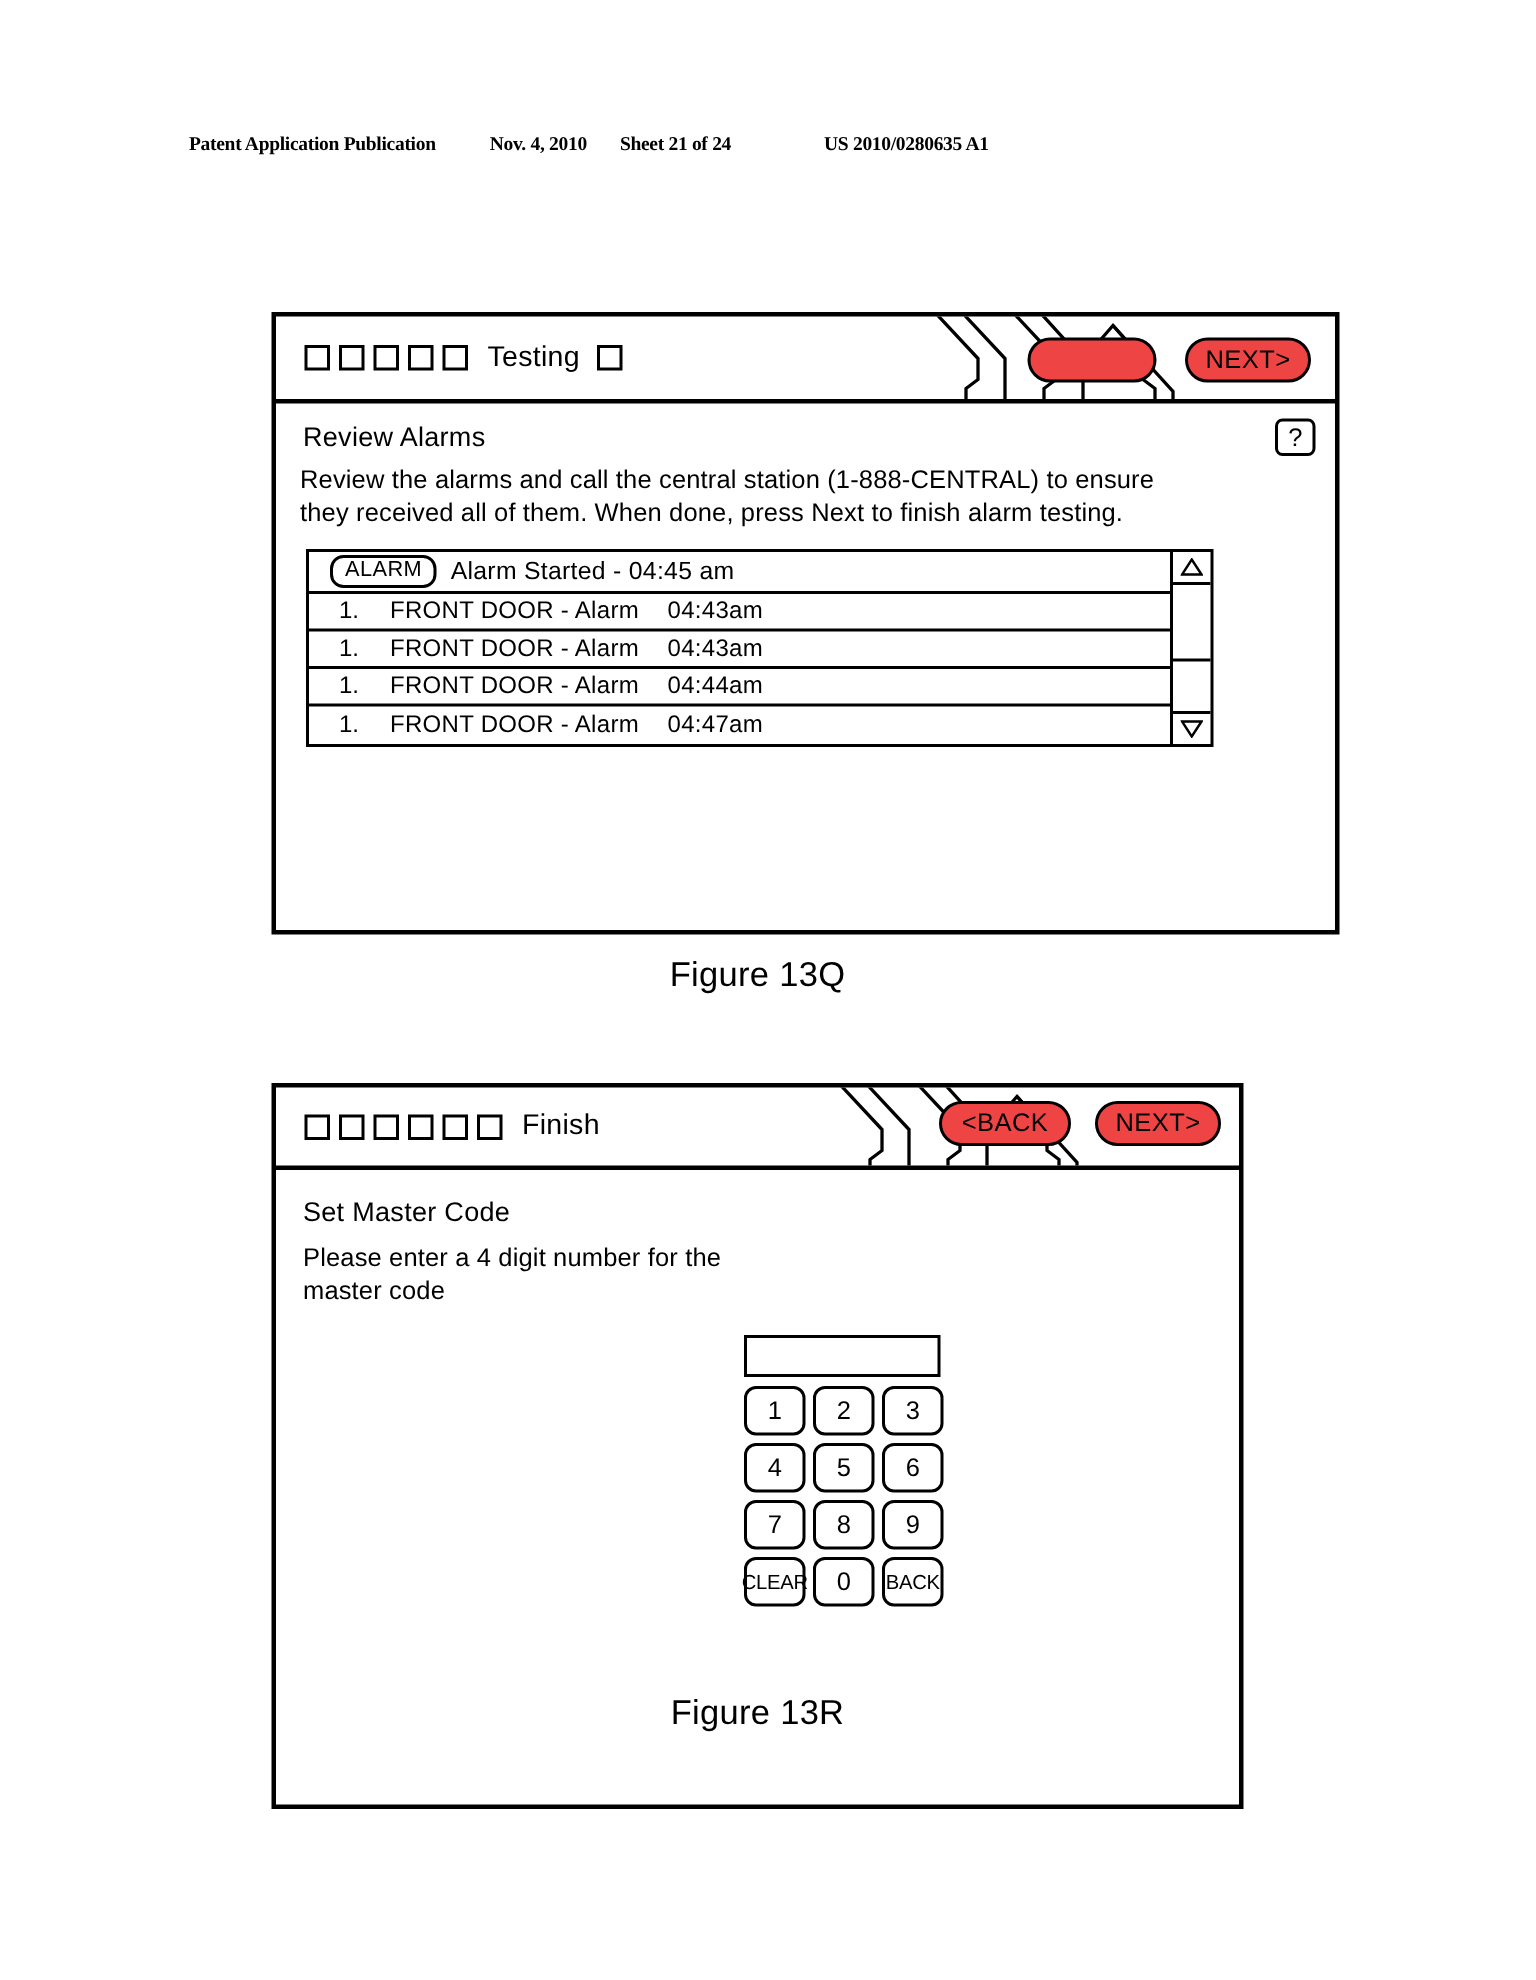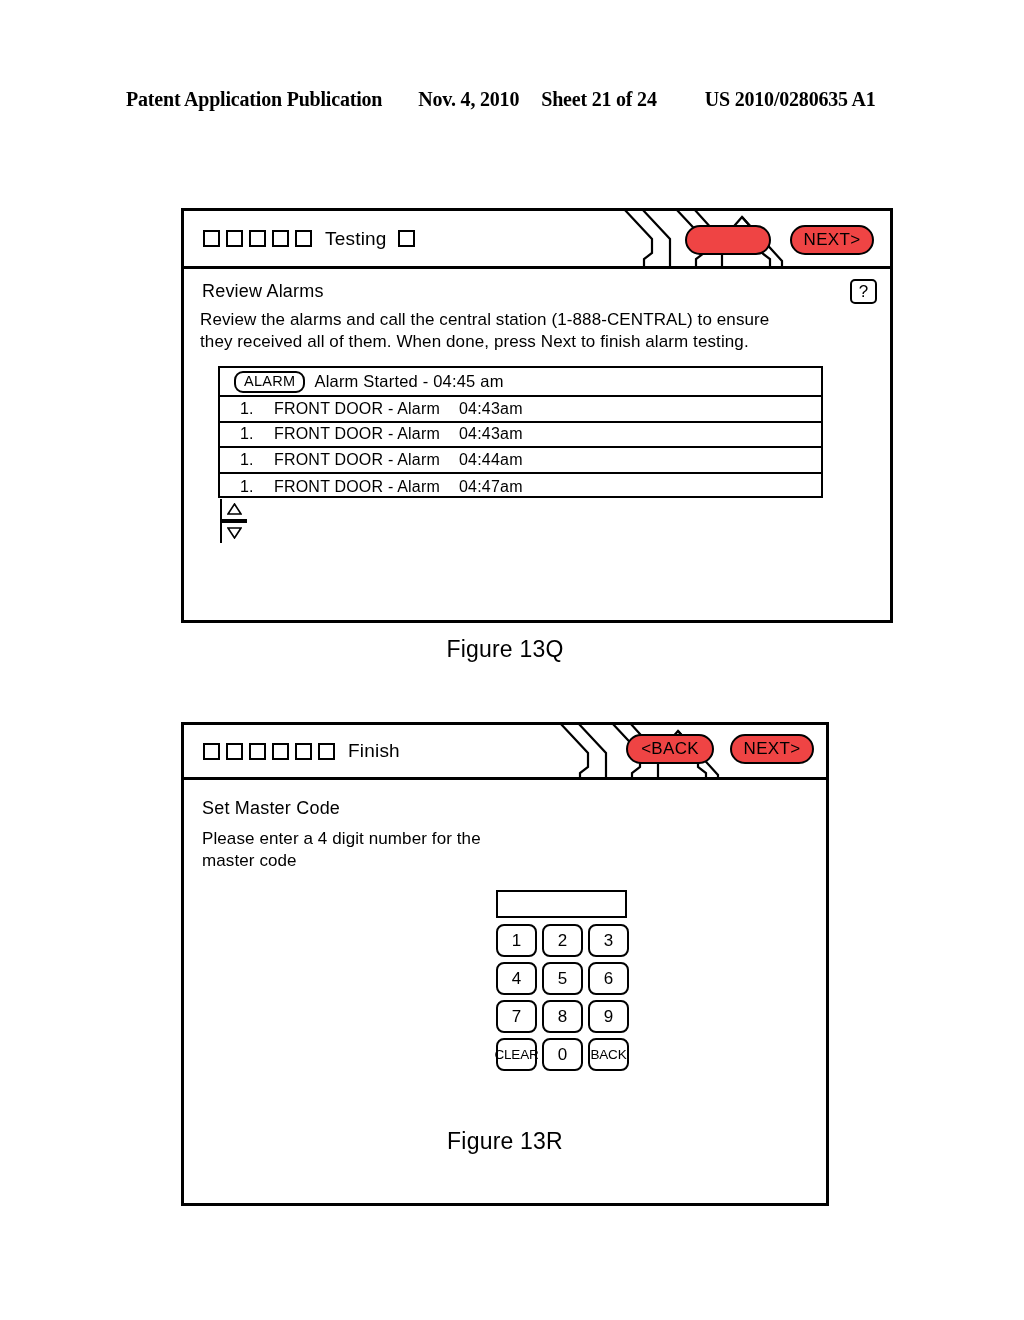--- a/index.html
+++ b/index.html
@@ -19,29 +19,29 @@
   
   .patent-header {
     position: absolute;
     top: 88px;
     left: 126px;
     width: 772px;
     display: flex;
     align-items: baseline;
     font-family: "Liberation Serif", serif;
     font-weight: bold;
-    font-size: 20px;
+    font-size: 13px;
     letter-spacing: -0.2px;
     white-space: nowrap;
     text-align: right;
   }
   .ph-pub   { }
   .ph-date  { margin-left: 36px; }
   .ph-sheet { margin-left: 22px; }
-  .ph-num   { margin-left: 48px; }
+  .ph-num   { margin-left: 62px; }
 
   
   .screen {
     position: absolute;
     border: 3px solid #000;
     background: #fff;
     box-sizing: border-box;
   }
   #screen-13q { left: 181px; top: 208px; width: 712px; height: 415px; }
   #screen-13r { left: 181px; top: 722px; width: 648px; height: 484px; }
@@ -115,29 +115,28 @@
     line-height: 1;
   }
 
   
   #q-title { position: absolute; left: 18px; top: 12px; }
   #q-help  { right: 13px; top: 10px; }
   #q-para  { position: absolute; left: 16px; top: 40px; width: 580px; }
 
   .alarm-list {
     position: absolute;
-    left: 34px;
+    left: 20px;
     top: 97px;
     width: 605px;
     height: 132px;
     border: 2.5px solid #000;
     box-sizing: border-box;
     display: flex;
     background: #fff;
-    flex-direction: column;
   }
   .list-rows { flex: 1; display: flex; flex-direction: column; }
   .list-head {
     height: 29px;
     display: flex;
     align-items: center;
     padding-left: 14px;
     border-bottom: 2.5px solid #000;
     box-sizing: border-box;
   }

